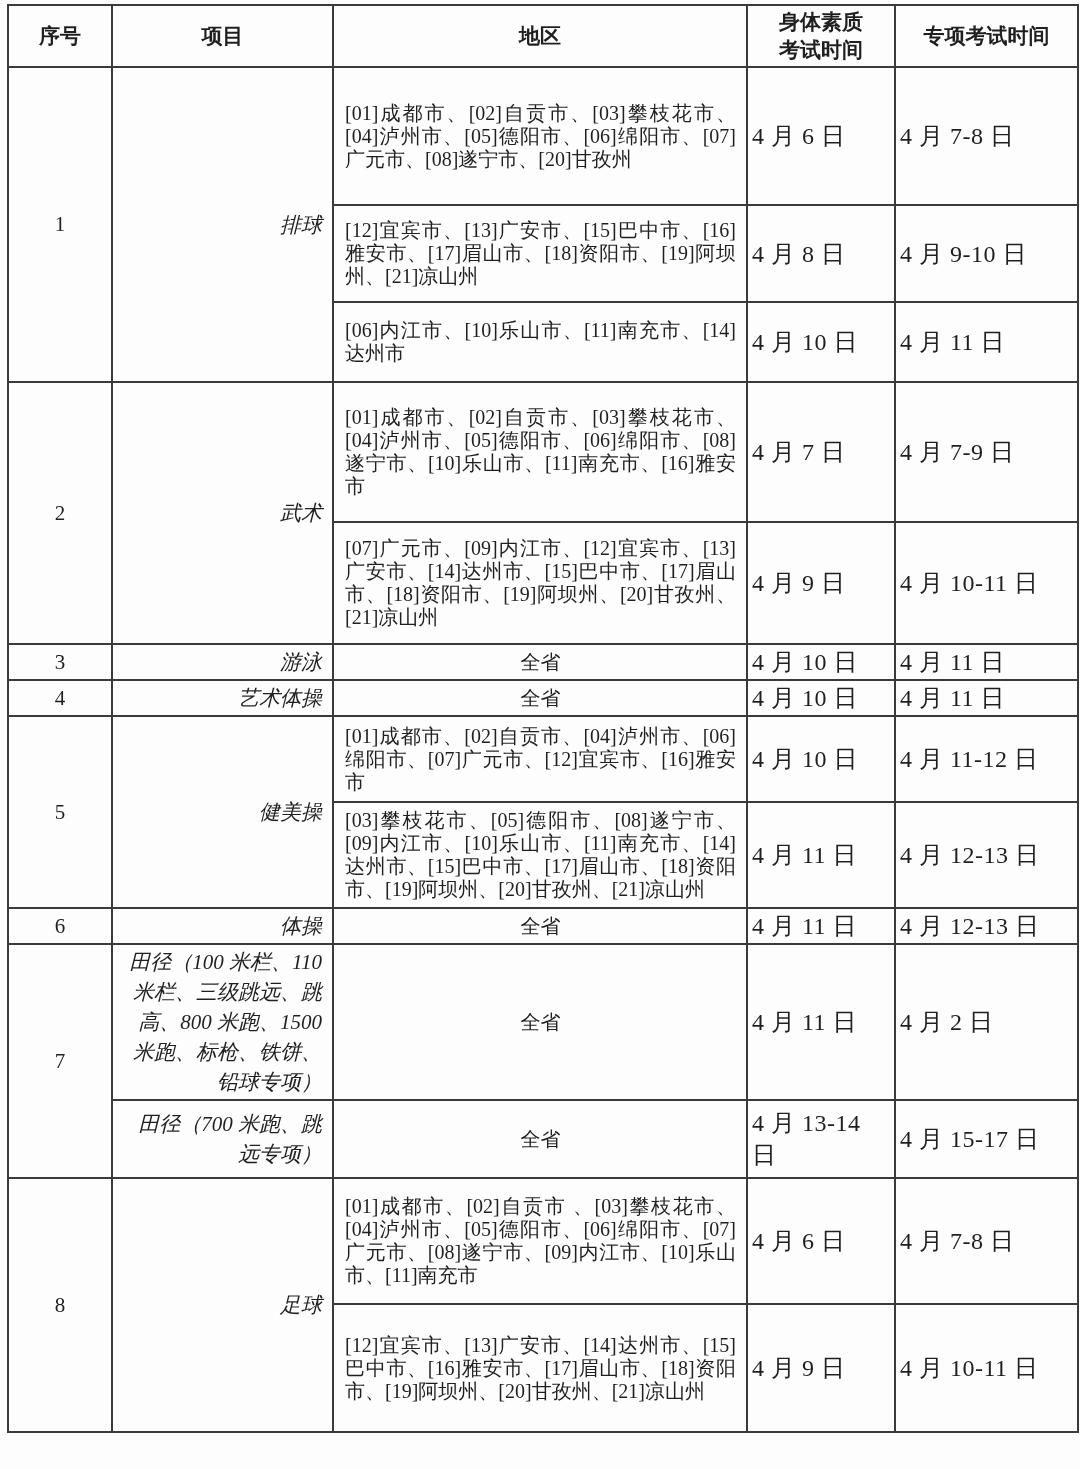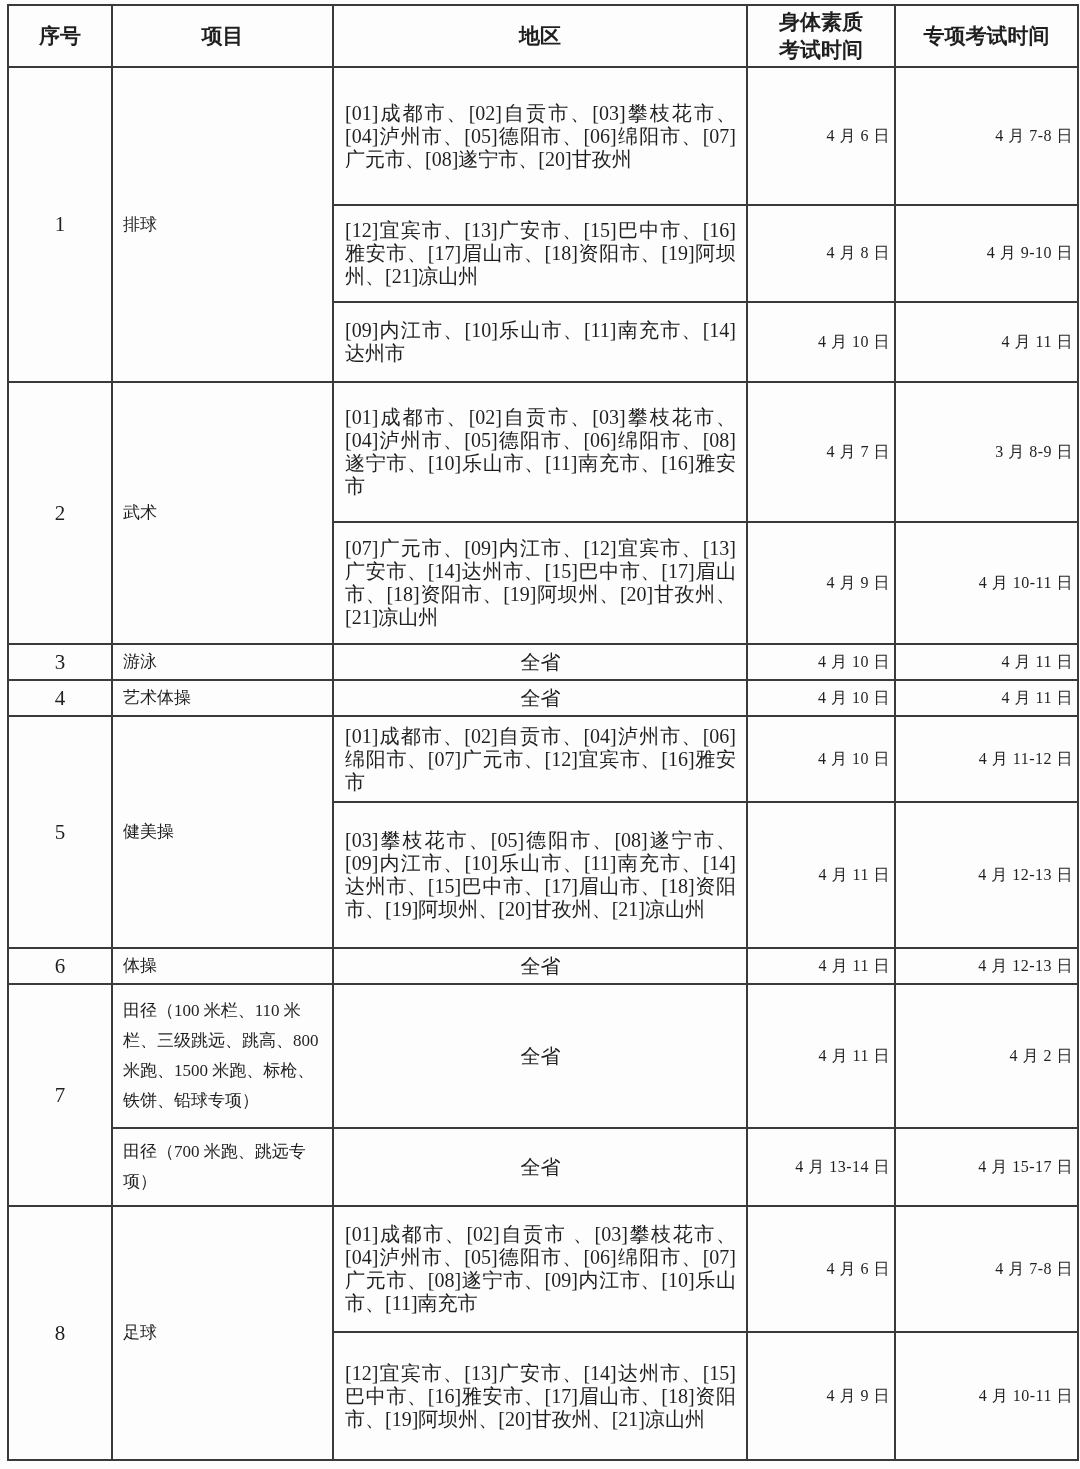--- a/index.html
+++ b/index.html
@@ -34,39 +34,40 @@
     white-space: pre-line;
     line-height: 28px;
     padding: 2px 4px;
   }
   td.c-no {
     text-align: center;
     font-size: 21px;
     padding: 0 2px;
   }
   td.c-event {
-    text-align: left;
-    font-size: 17px;
+    text-align: right;
+    font-size: 21px;
     padding: 2px 10px;
     line-height: 30px;
+    font-style: italic;
   }
   td.c-region {
     text-align: justify;
     text-justify: inter-character;
     font-size: 20px;
     line-height: 23px;
     padding: 2px 10px 2px 11px;
   }
   td.c-region.center {
     text-align: center;
     margin-left: 48px;
   }
   td.c-date {
-    text-align: right;
-    font-size: 16px;
+    text-align: left;
+    font-size: 24px;
     padding: 0 4px;
     letter-spacing: 0.5px;
   }
 </style>
 </head>
 <body>
 
 <div class="page">
   <table class="schedule">
     <colgroup>
@@ -94,31 +95,31 @@
         <td class="c-region">[01]成都市、[02]自贡市、[03]攀枝花市、[04]泸州市、[05]德阳市、[06]绵阳市、[07]广元市、[08]遂宁市、[20]甘孜州</td>
         <td class="c-date">4 月 6 日</td>
         <td class="c-date">4 月 7-8 日</td>
       </tr>
       <tr style="height:97px">
         <td class="c-region">[12]宜宾市、[13]广安市、[15]巴中市、[16]雅安市、[17]眉山市、[18]资阳市、[19]阿坝州、[21]凉山州</td>
         <td class="c-date">4 月 8 日</td>
         <td class="c-date">4 月 9-10 日</td>
       </tr>
       <tr style="height:80px">
-        <td class="c-region">[09]内江市、[10]乐山市、[11]南充市、[14]达州市</td>
+        <td class="c-region">[06]内江市、[10]乐山市、[11]南充市、[14]达州市</td>
         <td class="c-date">4 月 10 日</td>
         <td class="c-date">4 月 11 日</td>
       </tr>
 
       <tr style="height:140px">
         <td class="c-no" rowspan="2">2</td>
         <td class="c-event" rowspan="2">武术</td>
         <td class="c-region">[01]成都市、[02]自贡市、[03]攀枝花市、[04]泸州市、[05]德阳市、[06]绵阳市、[08]遂宁市、[10]乐山市、[11]南充市、[16]雅安市</td>
         <td class="c-date">4 月 7 日</td>
-        <td class="c-date">3 月 8-9 日</td>
+        <td class="c-date">4 月 7-9 日</td>
       </tr>
       <tr style="height:122px">
         <td class="c-region">[07]广元市、[09]内江市、[12]宜宾市、[13]广安市、[14]达州市、[15]巴中市、[17]眉山市、[18]资阳市、[19]阿坝州、[20]甘孜州、[21]凉山州</td>
         <td class="c-date">4 月 9 日</td>
         <td class="c-date">4 月 10-11 日</td>
       </tr>
 
       <tr style="height:28px">
         <td class="c-no">3</td>
         <td class="c-event">游泳</td>
@@ -135,21 +136,21 @@
         <td class="c-date">4 月 11 日</td>
       </tr>
 
       <tr style="height:86px">
         <td class="c-no" rowspan="2">5</td>
         <td class="c-event" rowspan="2">健美操</td>
         <td class="c-region">[01]成都市、[02]自贡市、[04]泸州市、[06]绵阳市、[07]广元市、[12]宜宾市、[16]雅安市</td>
         <td class="c-date">4 月 10 日</td>
         <td class="c-date">4 月 11-12 日</td>
       </tr>
-      <tr style="height:146px">
+      <tr style="height:106px">
         <td class="c-region">[03]攀枝花市、[05]德阳市、[08]遂宁市、[09]内江市、[10]乐山市、[11]南充市、[14]达州市、[15]巴中市、[17]眉山市、[18]资阳市、[19]阿坝州、[20]甘孜州、[21]凉山州</td>
         <td class="c-date">4 月 11 日</td>
         <td class="c-date">4 月 12-13 日</td>
       </tr>
 
       <tr style="height:30px">
         <td class="c-no">6</td>
         <td class="c-event">体操</td>
         <td class="c-region center">全省</td>
         <td class="c-date">4 月 11 日</td>

